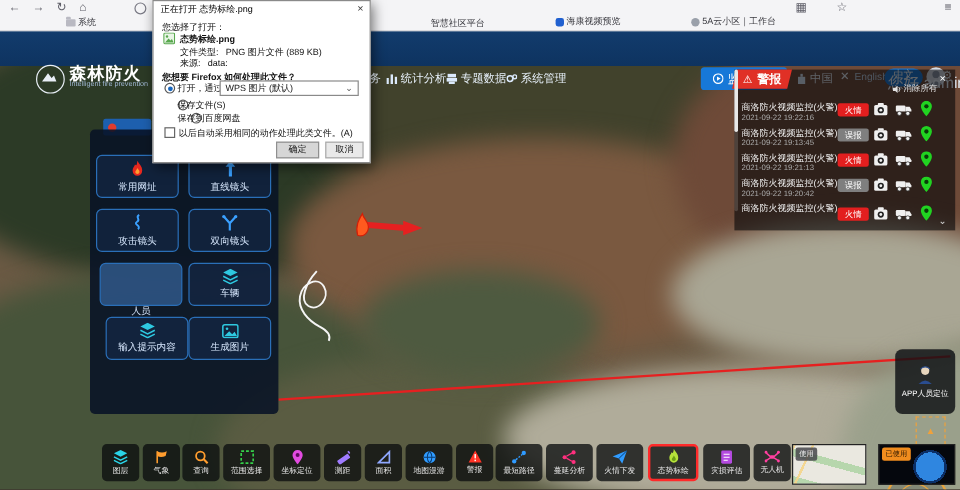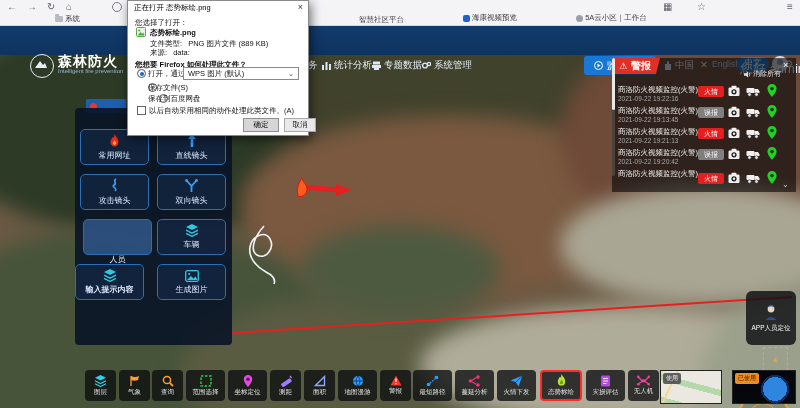--- a/index.html
+++ b/index.html
@@ -40,21 +40,21 @@
   .dialog{left:127px;top:0;width:180px;height:134px;background:#fff;border:1px solid #8a8a8a;
     box-shadow:2px 3px 10px rgba(0,0,0,.55);z-index:50;font-size:7.5px;color:#111;}
   .dlgtitle{left:6px;top:2px;font-size:7.5px;color:#000;}
   .dlgx{right:5px;top:1px;font-size:9px;color:#444;}
   .ditem{color:#111;}
   .radio{width:7px;height:7px;border:1px solid #555;border-radius:50%;display:inline-block;position:relative;}
   .radio.sel:before{content:"";position:absolute;left:1.5px;top:1.5px;width:4px;height:4px;border-radius:50%;background:#1767c0;}
   .chk{width:7px;height:7px;border:1px solid #666;display:inline-block;background:#fff;}
   .drop{left:55px;top:66px;width:116px;height:13px;border:1px solid #8a8a8a;background:#fff;
     display:flex;align-items:center;justify-content:space-between;padding:0 4px;box-sizing:border-box;}
-  .dlgbtn{top:117px;height:14px;font-size:7.5px;display:flex;align-items:center;justify-content:center;box-sizing:border-box;margin-left:13px;}
+  .dlgbtn{top:117px;height:14px;font-size:7.5px;display:flex;align-items:center;justify-content:center;box-sizing:border-box;}
 
   
   .toolpanel{left:75px;top:108px;width:157px;height:237px;background:rgba(8,18,38,.88);border-radius:4px;z-index:10;}
   .tpbtn{position:absolute;width:67px;height:34px;border:1px solid #2a6fb8;border-radius:5px;
     background:rgba(22,44,78,.55);display:flex;flex-direction:column;align-items:center;justify-content:center;gap:2px;}
   .tpbtn.sel{background:rgba(52,96,150,.75);}
   .tpbtn span{color:#d9e9ff;font-size:8px;}
   .flagbanner{left:86px;top:99px;width:40px;height:14px;background:#1d5fae;border-radius:2px;z-index:9;
     display:flex;align-items:center;gap:3px;padding-left:4px;box-sizing:border-box;}
   .flagbanner i{width:7px;height:7px;background:#e23c2e;border-radius:50%;}
@@ -289,21 +289,21 @@
       <span>人员</span>
     </div>
     <div class="tpbtn" style="left:82px;top:111px;">
       <svg width="14" height="13" viewBox="0 0 14 13">
           <path d="M7 0 L13 3 L7 6 L1 3 Z" fill="#2ec8e0"></path>
           <path d="M1 6.2 L7 9.2 L13 6.2" stroke="#2ec8e0" stroke-width="1.3" fill="none"></path>
           <path d="M1 9.4 L7 12.4 L13 9.4" stroke="#2ec8e0" stroke-width="1.3" fill="none"></path>
         </svg>
       <span>车辆</span>
     </div>
-    <div class="tpbtn" style="left:0;top:156px;font-weight:bold;">
+    <div class="tpbtn" style="left:13px;top:156px;">
       <svg width="14" height="13" viewBox="0 0 14 13">
           <path d="M7 0 L13 3 L7 6 L1 3 Z" fill="#2ec8e0"></path>
           <path d="M1 6.2 L7 9.2 L13 6.2" stroke="#2ec8e0" stroke-width="1.3" fill="none"></path>
           <path d="M1 9.4 L7 12.4 L13 9.4" stroke="#2ec8e0" stroke-width="1.3" fill="none"></path>
         </svg>
       <span>输入提示内容</span>
     </div>
     <div class="tpbtn" style="left:82px;top:156px;">
       <svg width="14" height="12" viewBox="0 0 14 12">
           <rect x="0.7" y="0.7" width="12.6" height="10.6" rx="1.5" fill="none" stroke="#2ec8e0" stroke-width="1.3"></rect>

